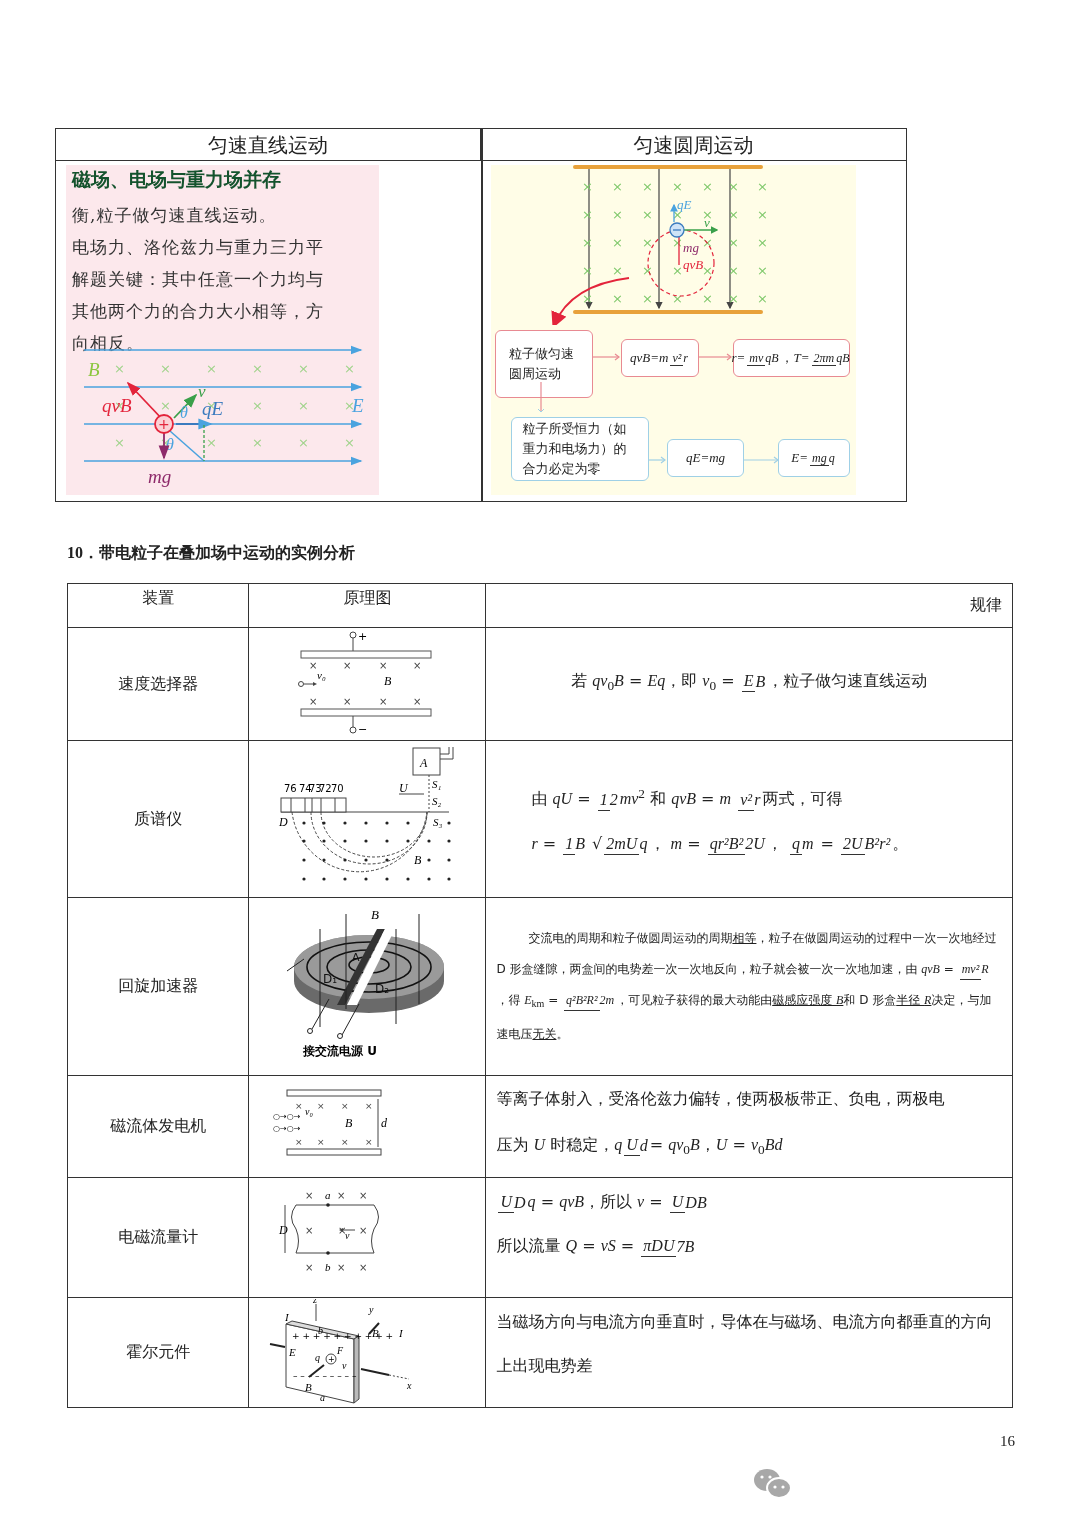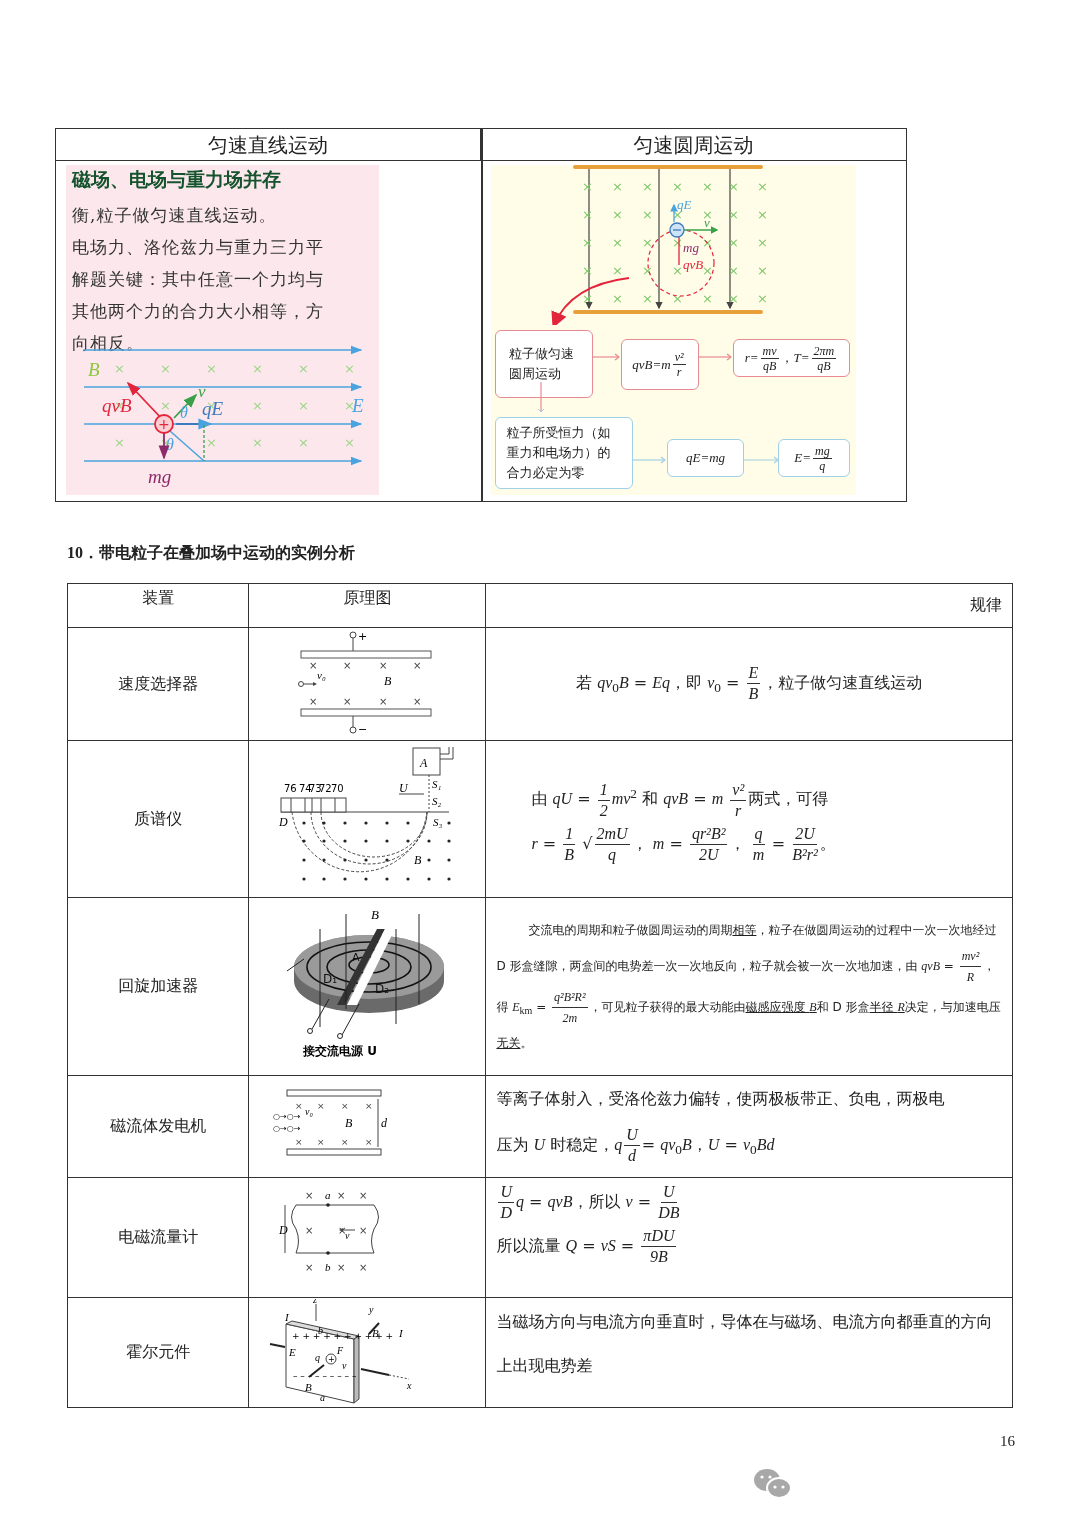--- a/index.html
+++ b/index.html
@@ -22,21 +22,21 @@
   
   .sec-head { position: absolute; left: 67px; top: 543px; font-size: 16px; font-weight: bold; }
   
   .main-table { position: absolute; left: 67px; top: 583px; width: 946px; border-collapse: collapse; }
   .main-table td, .main-table th { border: 1.5px solid #333; font-size: 16px; }
   .main-table th { font-weight: normal; height: 44px; text-align: center; vertical-align: top; padding-top: 4px; }
   .c1 { width: 182px; text-align: center; vertical-align: middle; }
   .c2 { width: 236px; position: relative; }
   .c3 { width: 528px; padding: 2px 10px; line-height: 34px; vertical-align: middle; }
   .u { text-decoration: underline; }
-  .frac { display: inline-flex; flex-direction: column; align-items: center; vertical-align: middle; font-family: "Liberation Serif", serif; font-style: italic; line-height: 20px; margin: 0 2px; }
+  .frac { display: inline-flex; flex-direction: row; align-items: center; vertical-align: middle; font-family: "Liberation Serif", serif; font-style: italic; line-height: 20px; margin: 0 2px; }
   .frac span:first-child { border-bottom: 1px solid #333; padding: 0 2px; }
   .page-num { position: absolute; left: 1000px; top: 1433px; font-size: 15px; font-family: "Liberation Serif", serif; }
   .watermark { position: absolute; left: 752px; top: 1467px; font-size: 30px; color: #9a9a9a; display: flex; align-items: center; gap: 10px; }
 </style>
 </head>
 <body>
 
 <div class="top-table">
   <div class="top-head l">匀速直线运动</div>
   <div class="top-head r">匀速圆周运动</div>
@@ -179,21 +179,21 @@
       <line x1="188" y1="72" x2="188" y2="100" stroke="#e3243b" stroke-width="1.3"></line>
       <text x="192" y="87" class="it" font-size="13" fill="#8e2a6a">mg</text>
       <text x="192" y="104" class="it" font-size="13" fill="#e3243b">qvB</text>
       <circle cx="186" cy="65" r="7" fill="#cfe3f7" stroke="#3b7bbf" stroke-width="1.3"></circle>
       <line x1="182" y1="65" x2="190" y2="65" stroke="#3b7bbf" stroke-width="1.3"></line>
       <path d="M 138 113 Q 80 120 63 160" fill="none" stroke="#e3243b" stroke-width="1.8" marker-end="url(#rr)"></path>
     </svg>
     <div class="box red" style="left:4px;top:165px;width:98px;height:68px;">
         <span style="width:70px;display:block;">粒子做匀速圆周运动</span>
       </div>
-    <div class="box red" style="left:130px;top:174px;width:78px;height:51px;">
+    <div class="box red" style="left:130px;top:174px;width:78px;height:38px;">
       <span class="it">qvB=m</span>
         <span class="frac" style="font-size:12px;line-height:14px;">
           <span>v²</span>
           <span>r</span>
         </span>
     </div>
     <div class="box red" style="left:242px;top:174px;width:117px;height:38px;">
       <span class="it">r=</span>
         <span class="frac" style="font-size:12px;line-height:14px;">
           <span>mv</span>
@@ -215,21 +215,21 @@
           <line x1="50" y1="57" x2="50" y2="87"></line>
         </g>
       <path d="M47,84 L50,87 L53,84" stroke="#9fd0e6" fill="none"></path>
       <g stroke="#9fd0e6" stroke-width="1.2" fill="none">
           <line x1="142" y1="135" x2="174" y2="135"></line>
           <path d="M170,132 L174,135 L170,138"></path>
           <line x1="253" y1="135" x2="287" y2="135"></line>
           <path d="M283,132 L287,135 L283,138"></path>
         </g>
     </svg>
-    <div class="box blue" style="left:4px;top:252px;width:138px;height:72px;">
+    <div class="box blue" style="left:20px;top:252px;width:138px;height:64px;">
         <span style="width:115px;display:block;">粒子所受恒力（如重力和电场力）的合力必定为零</span>
       </div>
     <div class="box blue" style="left:176px;top:274px;width:77px;height:38px;">
         <span class="it">qE=mg</span>
       </div>
     <div class="box blue" style="left:287px;top:274px;width:72px;height:38px;">
       <span class="it">E=</span>
         <span class="frac" style="font-size:12px;line-height:14px;">
           <span>mg</span>
           <span>q</span>
@@ -492,21 +492,21 @@
     <td class="c3" style="line-height:44px;vertical-align:top;">
       <div><span class="frac">
               <span>U</span>
               <span>D</span>
             </span><span class="it">q</span> = <span class="it">qvB</span>，所以 <span class="it">v</span> = <span class="frac">
               <span>U</span>
               <span>DB</span>
             </span></div>
       <div>所以流量 <span class="it">Q</span> = <span class="it">vS</span> = <span class="frac">
               <span>πDU</span>
-              <span>9B</span>
+              <span>7B</span>
             </span></div>
     </td>
   </tr>
 
   <tr style="height:110px">
     <td class="c1">霍尔元件</td>
     <td class="c2">
       <svg width="236" height="108" style="display:block">
         <polygon points="37,25 105,40 105,104 37,88" fill="#fff" stroke="#444"></polygon>
         <polygon points="37,25 43,22 110,37 105,40" fill="#ddd" stroke="#444"></polygon>

